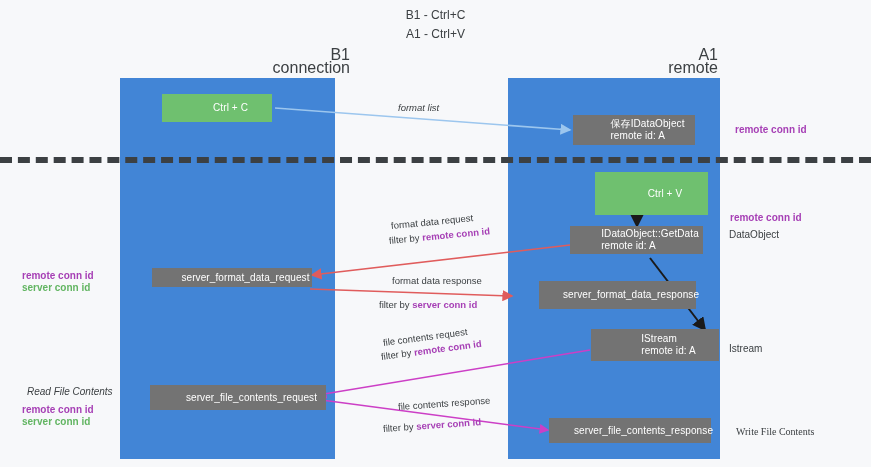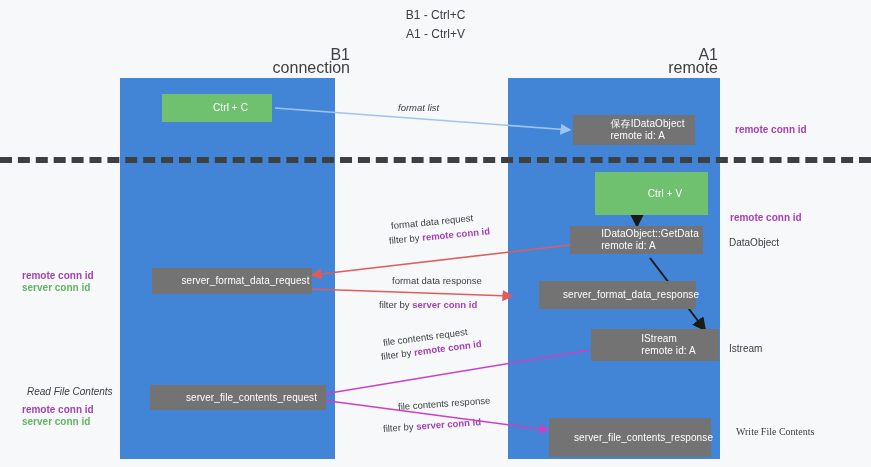--- a/index.html
+++ b/index.html
@@ -118,49 +118,49 @@
   <div class="abs node green" style="left:162px;top:94px;width:110px;height:28px;">Ctrl + C</div>
 
   <div class="abs node orange" style="left:573px;top:115px;width:122px;height:30px;">保存IDataObject
 remote id: A</div>
 
   <div class="abs node green" style="left:580px;top:172px;width:113px;height:43px;margin-left:15px;">Ctrl + V</div>
 
   <div class="abs node orange" style="left:570px;top:226px;width:133px;height:28px;">IDataObject::GetData
 remote id: A</div>
 
-  <div class="abs node orange" style="left:152px;top:268px;width:160px;height:26px;">server_format_data_request</div>
+  <div class="abs node orange" style="left:152px;top:268px;width:160px;height:19px;">server_format_data_request</div>
 
   <div class="abs node orange" style="left:539px;top:281px;width:157px;height:28px;">server_format_data_response</div>
 
   <div class="abs node orange" style="left:591px;top:329px;width:128px;height:32px;">IStream
 remote id: A</div>
 
   <div class="abs node orange" style="left:150px;top:385px;width:176px;height:25px;">server_file_contents_request</div>
 
-  <div class="abs node orange" style="left:549px;top:418px;width:162px;height:39px;">server_file_contents_response</div>
+  <div class="abs node orange" style="left:549px;top:418px;width:162px;height:25px;">server_file_contents_response</div>
 
   <div class="abs elabel" style="left:398px;top:101px;font-style:italic;">format list</div>
 
   <div class="abs elabel" style="left:391px;top:219px;transform:rotate(-5.5deg);transform-origin:left center;">format data request</div>
   <div class="abs elabel" style="left:389px;top:234px;transform:rotate(-5.5deg);transform-origin:left center;"><span>filter by </span><span class="hl-purple">remote conn id</span></div>
 
   <div class="abs elabel" style="left:392px;top:274px;">format data response</div>
   <div class="abs elabel" style="left:379px;top:298px;"><span>filter by </span><span class="hl-purple">server conn id</span></div>
 
   <div class="abs elabel" style="left:383px;top:336px;transform:rotate(-7.5deg);transform-origin:left center;">file contents request</div>
   <div class="abs elabel" style="left:381px;top:350px;transform:rotate(-7.5deg);transform-origin:left center;"><span>filter by </span><span class="hl-purple">remote conn id</span></div>
 
   <div class="abs elabel" style="left:398px;top:400px;transform:rotate(-4deg);transform-origin:left center;">file contents response</div>
   <div class="abs elabel" style="left:383px;top:422px;transform:rotate(-4deg);transform-origin:left center;"><span>filter by </span><span class="hl-purple">server conn id</span></div>
 
   <div class="abs ann purple" style="left:735px;top:123px;">remote conn id</div>
 
   <div class="abs ann purple" style="left:730px;top:211px;">remote conn id</div>
-  <div class="abs ann dark" style="left:729px;top:236px;">DataObject</div>
+  <div class="abs ann dark" style="left:729px;top:228px;">DataObject</div>
 
   <div class="abs ann dark" style="left:729px;top:342px;">Istream</div>
 
   <div class="abs ann dark" style="left:736px;top:425px;font-family:Liberation Serif, serif;">Write File Contents</div>
 
   <div class="abs ann purple" style="left:22px;top:269px;">remote conn id</div>
   <div class="abs ann green" style="left:22px;top:281px;">server conn id</div>
 
   <div class="abs ann dark" style="left:27px;top:385px;font-style:italic;">Read File Contents</div>
   <div class="abs ann purple" style="left:22px;top:403px;">remote conn id</div>

